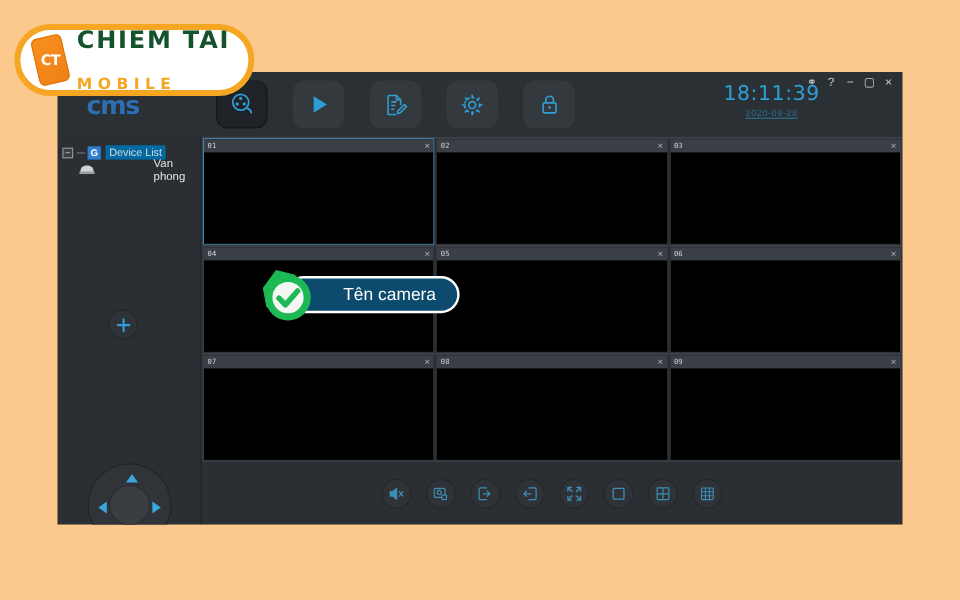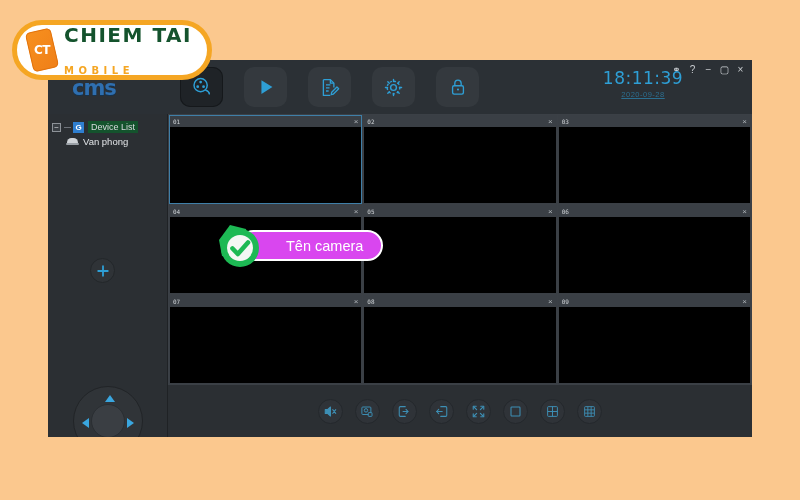--- a/index.html
+++ b/index.html
@@ -72,22 +72,22 @@
     width: 9px; height: 9px; border: 1px solid #8d9298;
     color: #d8dade; font-size: 8px; line-height: 7px; text-align: center;
     background: #3a3f44; margin-right: 3px; flex: 0 0 auto;
   }
   .tree-dash { width: 7px; height: 1px; background: #6d7279; margin-right: 2px; flex:0 0 auto;}
   .tree-gicon {
     width: 11px; height: 11px; background: #2f7fd0; color: #fff;
     font-size: 8px; font-weight: bold; line-height: 11px; text-align: center;
     margin-right: 4px; flex: 0 0 auto;
   }
-  .tree-label { background: #14532d; padding: 0 3px; line-height: 12px; }
-  .tree-child { margin-left: 14px; display: flex; align-items: center; height: 15px; }
+  .tree-label { background: #0369a1; padding: 0 3px; line-height: 12px; }
+  .tree-child { margin-left: 14px; display: flex; align-items: center; height: 15px; gap: 45px; }
   .cam-dome {
     width: 13px; height: 8px; margin-right: 4px; position: relative; flex: 0 0 auto;
   }
   .cam-dome::before {
     content:''; position:absolute; left:1px; top:0; width:11px; height:6px;
     background:#cfd3d7; border-radius: 6px 6px 2px 2px;
   }
   .cam-dome::after {
     content:''; position:absolute; left:0; top:5px; width:13px; height:2px;
     background:#9aa0a6; border-radius:1px;
@@ -164,21 +164,21 @@
   
   .callout {
     position: absolute; left: 168px; top: 162px;
     display: flex; align-items: center;
     z-index: 30;
   }
   .callout-pill {
     position: absolute; left: 22px; top: 8px;
     height: 31px; padding: 0 18px 0 46px;
     border: 2px solid #ffffff; border-radius: 16px;
-    background: #d946ef;
+    background: #0c4a6e;
     display: flex; align-items: center;
     color: #ffffff; font-size: 14.5px;
     white-space: nowrap;
   }
   .callout-badge {
     position: relative;
     width: 50px; height: 50px;
     z-index: 2;
   }
   .callout-badge svg { display:block; position:absolute; left:0; top:0; }
@@ -208,21 +208,21 @@
     font-family: "DejaVu Sans", sans-serif; letter-spacing: -0.5px;
     transform: rotate(13deg);
   }
   .brand-text { display: flex; flex-direction: column; }
   .brand-name {
     font-size: 20px; font-weight: bold; color: #14532d;
     letter-spacing: 1.5px; line-height: 1;
     font-family: "DejaVu Sans", sans-serif;
   }
   .brand-sub {
-    font-size: 10px; color: #f5a623; letter-spacing: 4.5px;
+    font-size: 13px; color: #f5a623; letter-spacing: 4.5px;
     margin-top: 20px; font-weight: bold;
     font-family: "DejaVu Sans", sans-serif;
     text-decoration: underline;
   }
 </style>
 </head>
 <body>
 
 <div id="root">
 

